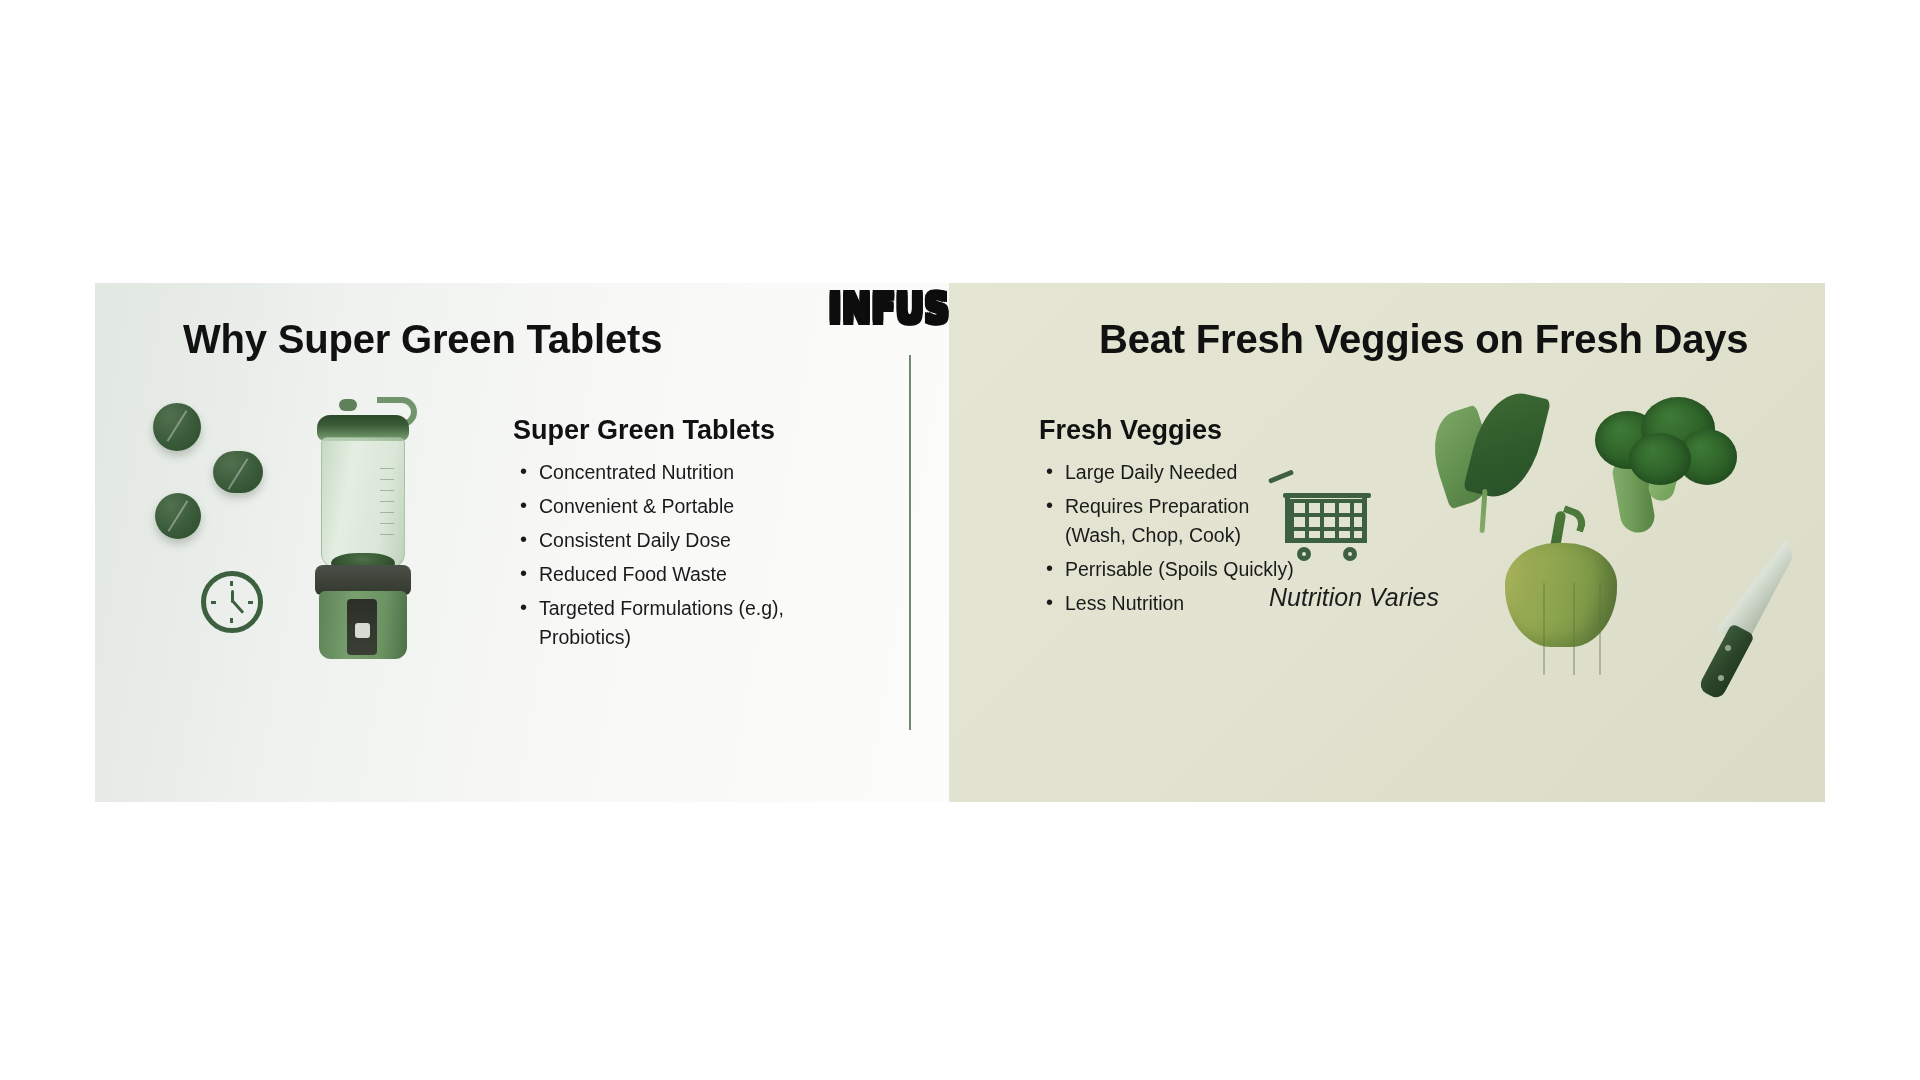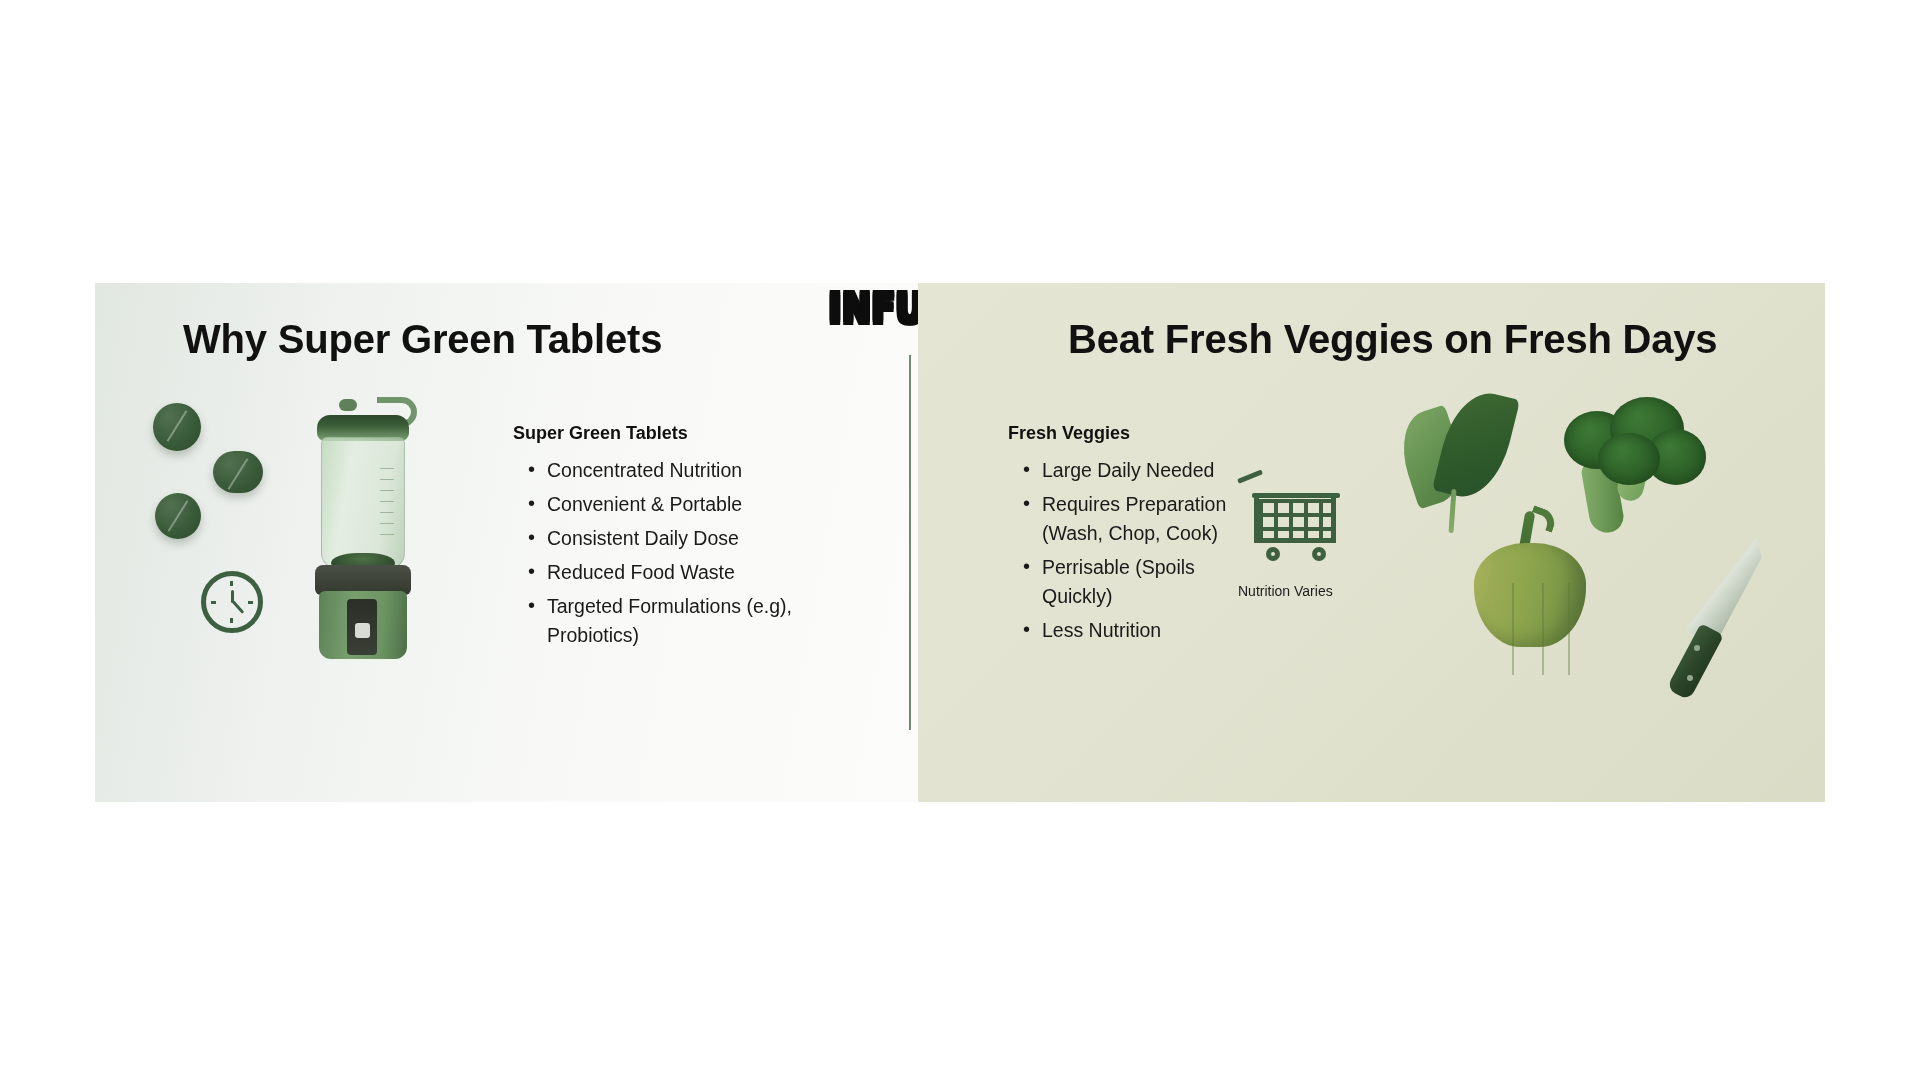--- a/index.html
+++ b/index.html
@@ -28,20 +28,21 @@
     display: flex;
     height: 459px;
   }
 
   
   .panel-left {
     position: relative;
     width: 823px;
     background: linear-gradient(100deg, #e1e7e1 0%, #eef1ee 26%, #f8f9f7 58%, #fcfcfb 100%);
     overflow: hidden;
+    padding-left: 31px;
   }
 
   .panel-right {
     position: relative;
     flex: 1 1 auto;
     background: linear-gradient(135deg, #e4e5d3 0%, #e1e2cf 50%, #dadcc6 100%);
     overflow: hidden;
   }
 
   .divider {
@@ -94,29 +95,29 @@
   }
 
   
   .list-block {
     position: absolute;
   }
   .list-left  { left: 418px; top: 132px; width: 300px; }
   .list-right { left: 90px;  top: 132px; width: 270px; }
 
   .list-heading {
-    font-size: 18px;
+    font-size: 27px;
     font-weight: bold;
     color: #111111;
-    margin: 8px 0 12px 0;
+    margin: 0 0 12px 0;
     white-space: nowrap;
   }
   ul.bullets {
     list-style: none;
-    margin: 12px;
+    margin: 4px;
     padding: 0;
   }
   ul.bullets li {
     position: relative;
     padding-left: 22px;
     font-size: 19.5px;
     line-height: 29px;
     color: #1a1a1a;
     margin-bottom: 5px;
   }
@@ -455,23 +456,24 @@
     border-radius: 50%;
     background: #93a58f;
   }
   .knife .rivet.r1 { left: 18px; top: 116px; }
   .knife .rivet.r2 { left: 11px; top: 146px; }
 
   .nutrition-varies {
     position: absolute;
     left: 10px;
     top: 200px;
-    font-size: 14px;
+    font-size: 25px;
     color: #1d1d1d;
     white-space: nowrap;
+    font-style: italic;
   }
 
   
   #footer-banner {
     height: 60px;
     background: #4d7050;
     display: flex;
     align-items: center;
     justify-content: center;
   }

